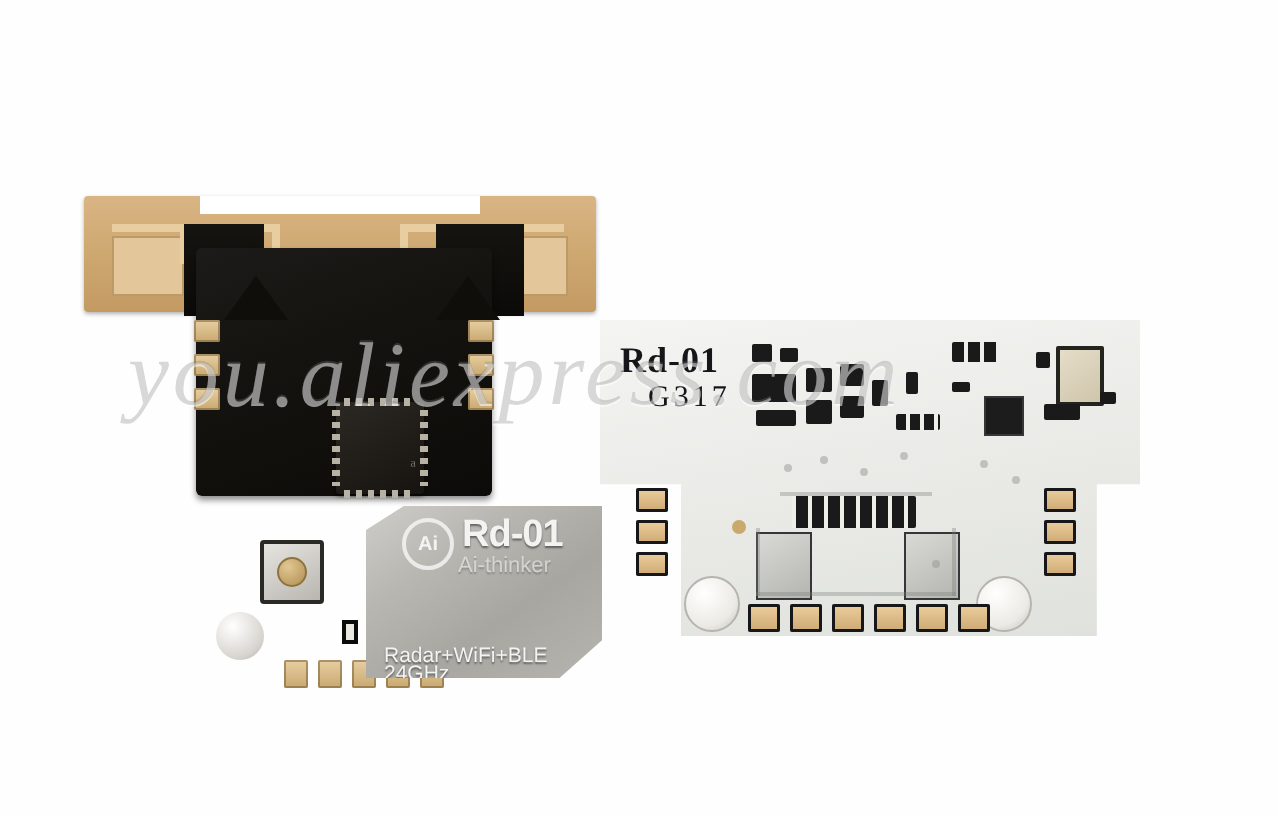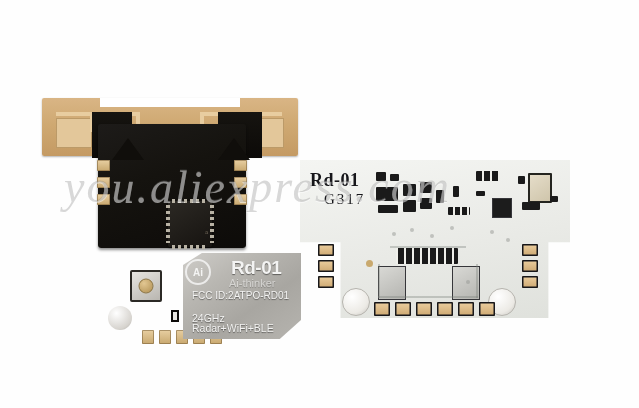--- a/index.html
+++ b/index.html
@@ -78,23 +78,23 @@
     background:linear-gradient(145deg,#cfcdc9 0%,#b9b7b2 30%,#a8a6a1 62%,#b6b4af 100%);
     z-index:20;
     clip-path:polygon(16% 0%, 100% 0%, 100% 78%, 82% 100%, 0% 100%, 0% 14%);
     box-shadow:0 2px 3px rgba(0,0,0,.45);
   }
   .shield-txt{position:absolute;color:#f3f3f2;text-shadow:0 1px 1px rgba(0,0,0,.45);}
   .sh-brand{left:48px;top:4px;font-size:19px;font-weight:bold;letter-spacing:-.5px;}
   .sh-sub{left:46px;top:24px;font-size:11px;opacity:.55;}
   .sh-l1{left:9px;top:37px;font-size:10px;}
   .sh-l2{left:9px;top:69px;font-size:10.5px;}
-  .sh-l3{left:9px;top:59px;font-size:10.5px;}
+  .sh-l3{left:9px;top:78px;font-size:10.5px;}
   .ai-logo{
-    position:absolute;left:2px;top:6px;width:22px;height:22px;border-radius:50%;
+    position:absolute;left:18px;top:6px;width:22px;height:22px;border-radius:50%;
     border:2px solid rgba(248,248,248,.8);
     color:#f4f4f3;font-size:10px;font-weight:bold;
     display:flex;align-items:center;justify-content:center;
   }
 
   
   .ipex{
     position:absolute;left:88px;top:172px;width:28px;height:28px;
     background:linear-gradient(150deg,#e6e4e0,#b9b6b0);
     border:2px solid #2b2925;border-radius:2px;z-index:22;
@@ -215,21 +215,20 @@
     <div class="pad" style="left:100px;top:232px;width:12px;height:14px;"></div>
     <div class="pad" style="left:117px;top:232px;width:12px;height:14px;"></div>
     <div class="pad" style="left:134px;top:232px;width:12px;height:14px;"></div>
     <div class="pad" style="left:151px;top:232px;width:12px;height:14px;"></div>
     <div class="pad" style="left:168px;top:232px;width:12px;height:14px;"></div>
 
     <div class="shield">
       <div class="ai-logo">Ai</div>
       <div class="shield-txt sh-brand">Rd-01</div>
       <div class="shield-txt sh-sub">Ai-thinker</div>
-      <div class="shield-txt sh-l1">FCC ID:2ATPO-RD01</div>
       <div class="shield-txt sh-l2">Radar+WiFi+BLE</div>
       <div class="shield-txt sh-l3">24GHz</div>
     </div>
   </div>
 
   <div class="right-module">
 
     <div class="pcb-white"></div>
 
     <div class="silk silk-brand">Rd-01</div>

